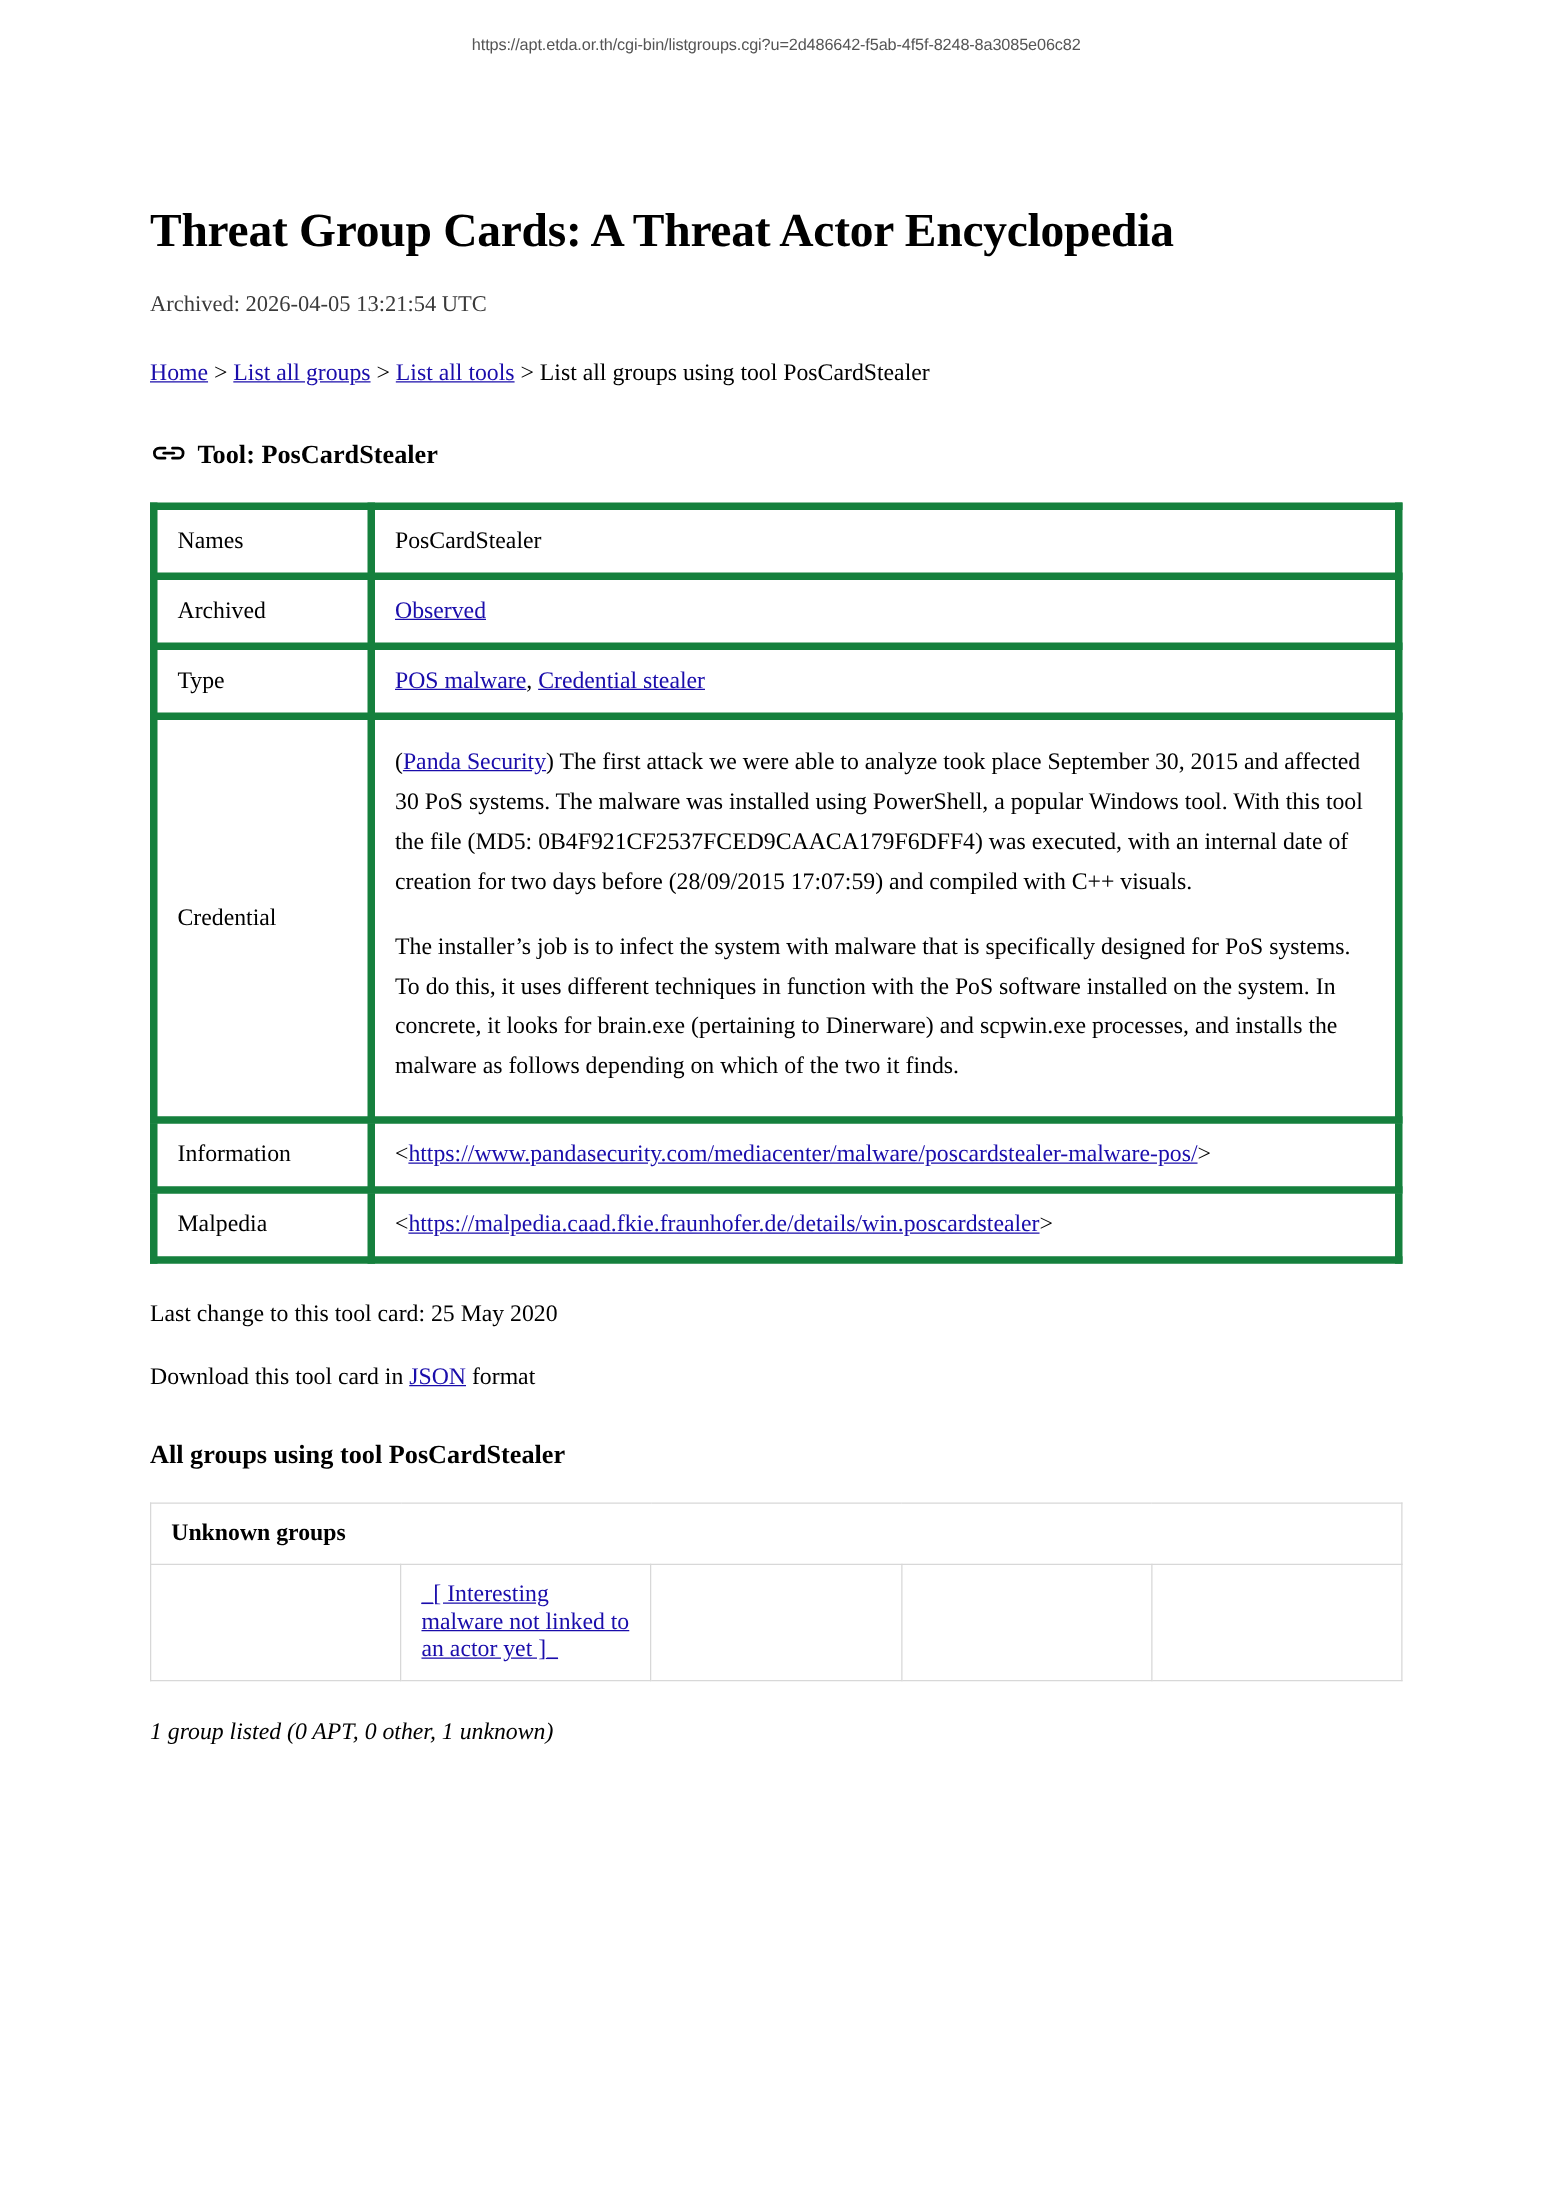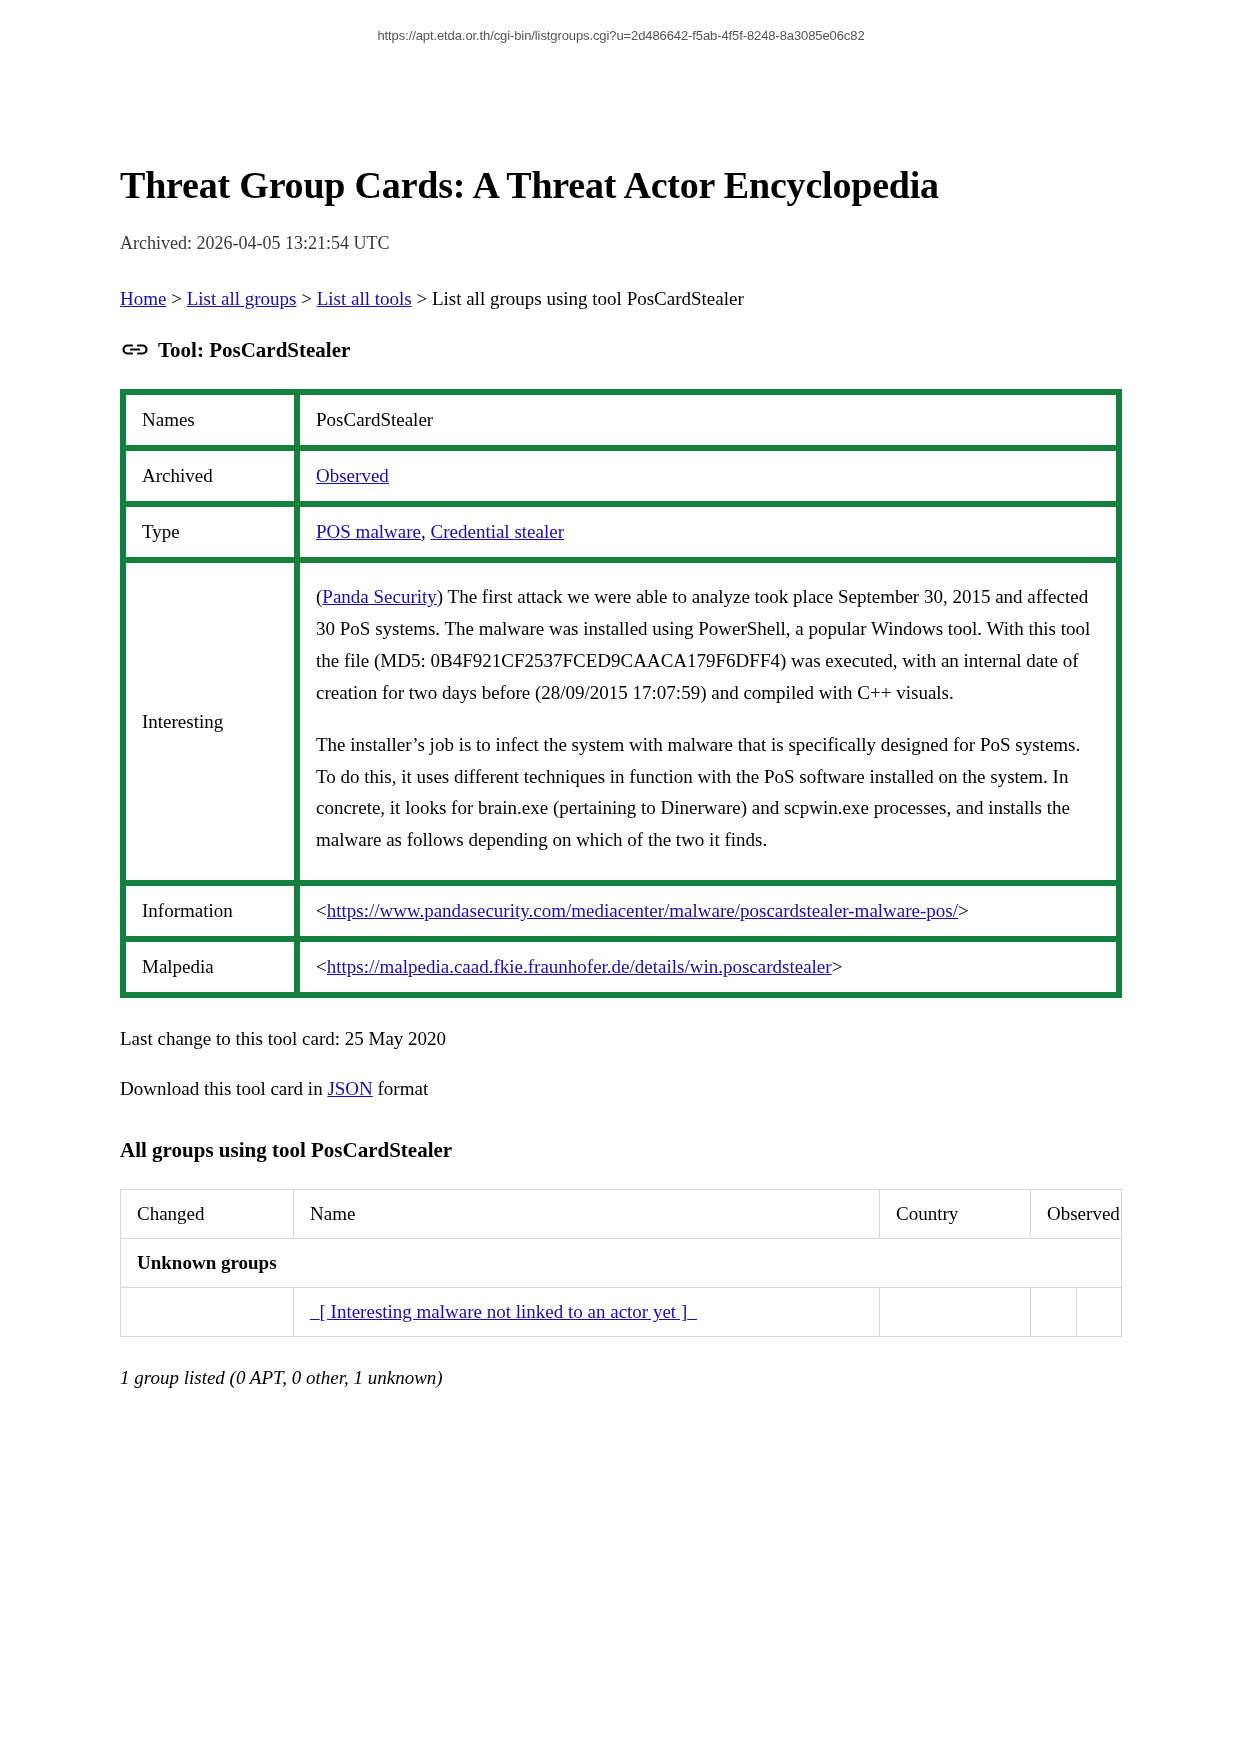--- a/index.html
+++ b/index.html
@@ -46,21 +46,21 @@
   }
   .breadcrumb {
     font-size: 19px;
     margin-top: 34px;
   }
   a {
     color: #1a0dab;
     text-decoration: underline;
   }
   .tool-heading {
-    margin-top: 28px;
+    margin-top: 41px;
     font-size: 21px;
     font-weight: bold;
     display: flex;
     align-items: center;
     gap: 8px;
   }
   .link-icon {
     display: inline-block;
     width: 30px;
     height: 24px;
@@ -184,21 +184,21 @@
             <a href="#">Observed</a>
           </td>
         </tr>
         <tr>
           <td class="label">Type</td>
           <td class="value">
             <a href="#">POS malware</a><span>, </span><a href="#">Credential stealer</a>
           </td>
         </tr>
         <tr class="desc">
-          <td class="label">Interesting</td>
+          <td class="label">Credential</td>
           <td class="value desc-cell">
             <p><span>(</span><a href="#">Panda Security</a><span>) The first attack we were able to analyze took place September 30, 2015 and affected 30 PoS systems. The malware was installed using PowerShell, a popular Windows tool. With this tool the file (MD5: 0B4F921CF2537FCED9CAACA179F6DFF4) was executed, with an internal date of creation for two days before (28/09/2015 17:07:59) and compiled with C++ visuals.</span></p>
             <p>The installer’s job is to infect the system with malware that is specifically designed for PoS systems. To do this, it uses different techniques in function with the PoS software installed on the system. In concrete, it looks for brain.exe (pertaining to Dinerware) and scpwin.exe processes, and installs the malware as follows depending on which of the two it finds.</p>
           </td>
         </tr>
         <tr>
           <td class="label">Information</td>
           <td class="value"><span>&lt;</span><a href="#">https://www.pandasecurity.com/mediacenter/malware/poscardstealer-malware-pos/</a><span>&gt;</span></td>
         </tr>
         <tr>
@@ -209,26 +209,20 @@
     </table>
 
     <div class="after-table">Last change to this tool card: 25 May 2020</div>
 
     <div class="after-table second"><span>Download this tool card in </span><a href="#">JSON</a><span> format</span></div>
 
     <h2 class="groups-title">All groups using tool PosCardStealer</h2>
 
     <table class="groups">
       <tbody>
-        <tr>
-          <td class="col-changed">Changed</td>
-          <td class="col-name">Name</td>
-          <td class="col-country">Country</td>
-          <td class="col-observed" colspan="2">Observed</td>
-        </tr>
         <tr class="unknown-groups-row">
           <td colspan="5" class="unknown-groups-title">Unknown groups</td>
         </tr>
         <tr>
           <td class="col-changed"></td>
           <td class="col-name">
             <a href="#">_[ Interesting malware not linked to an actor yet ]_</a>
           </td>
           <td class="col-country"></td>
           <td class="col-observed"></td>

